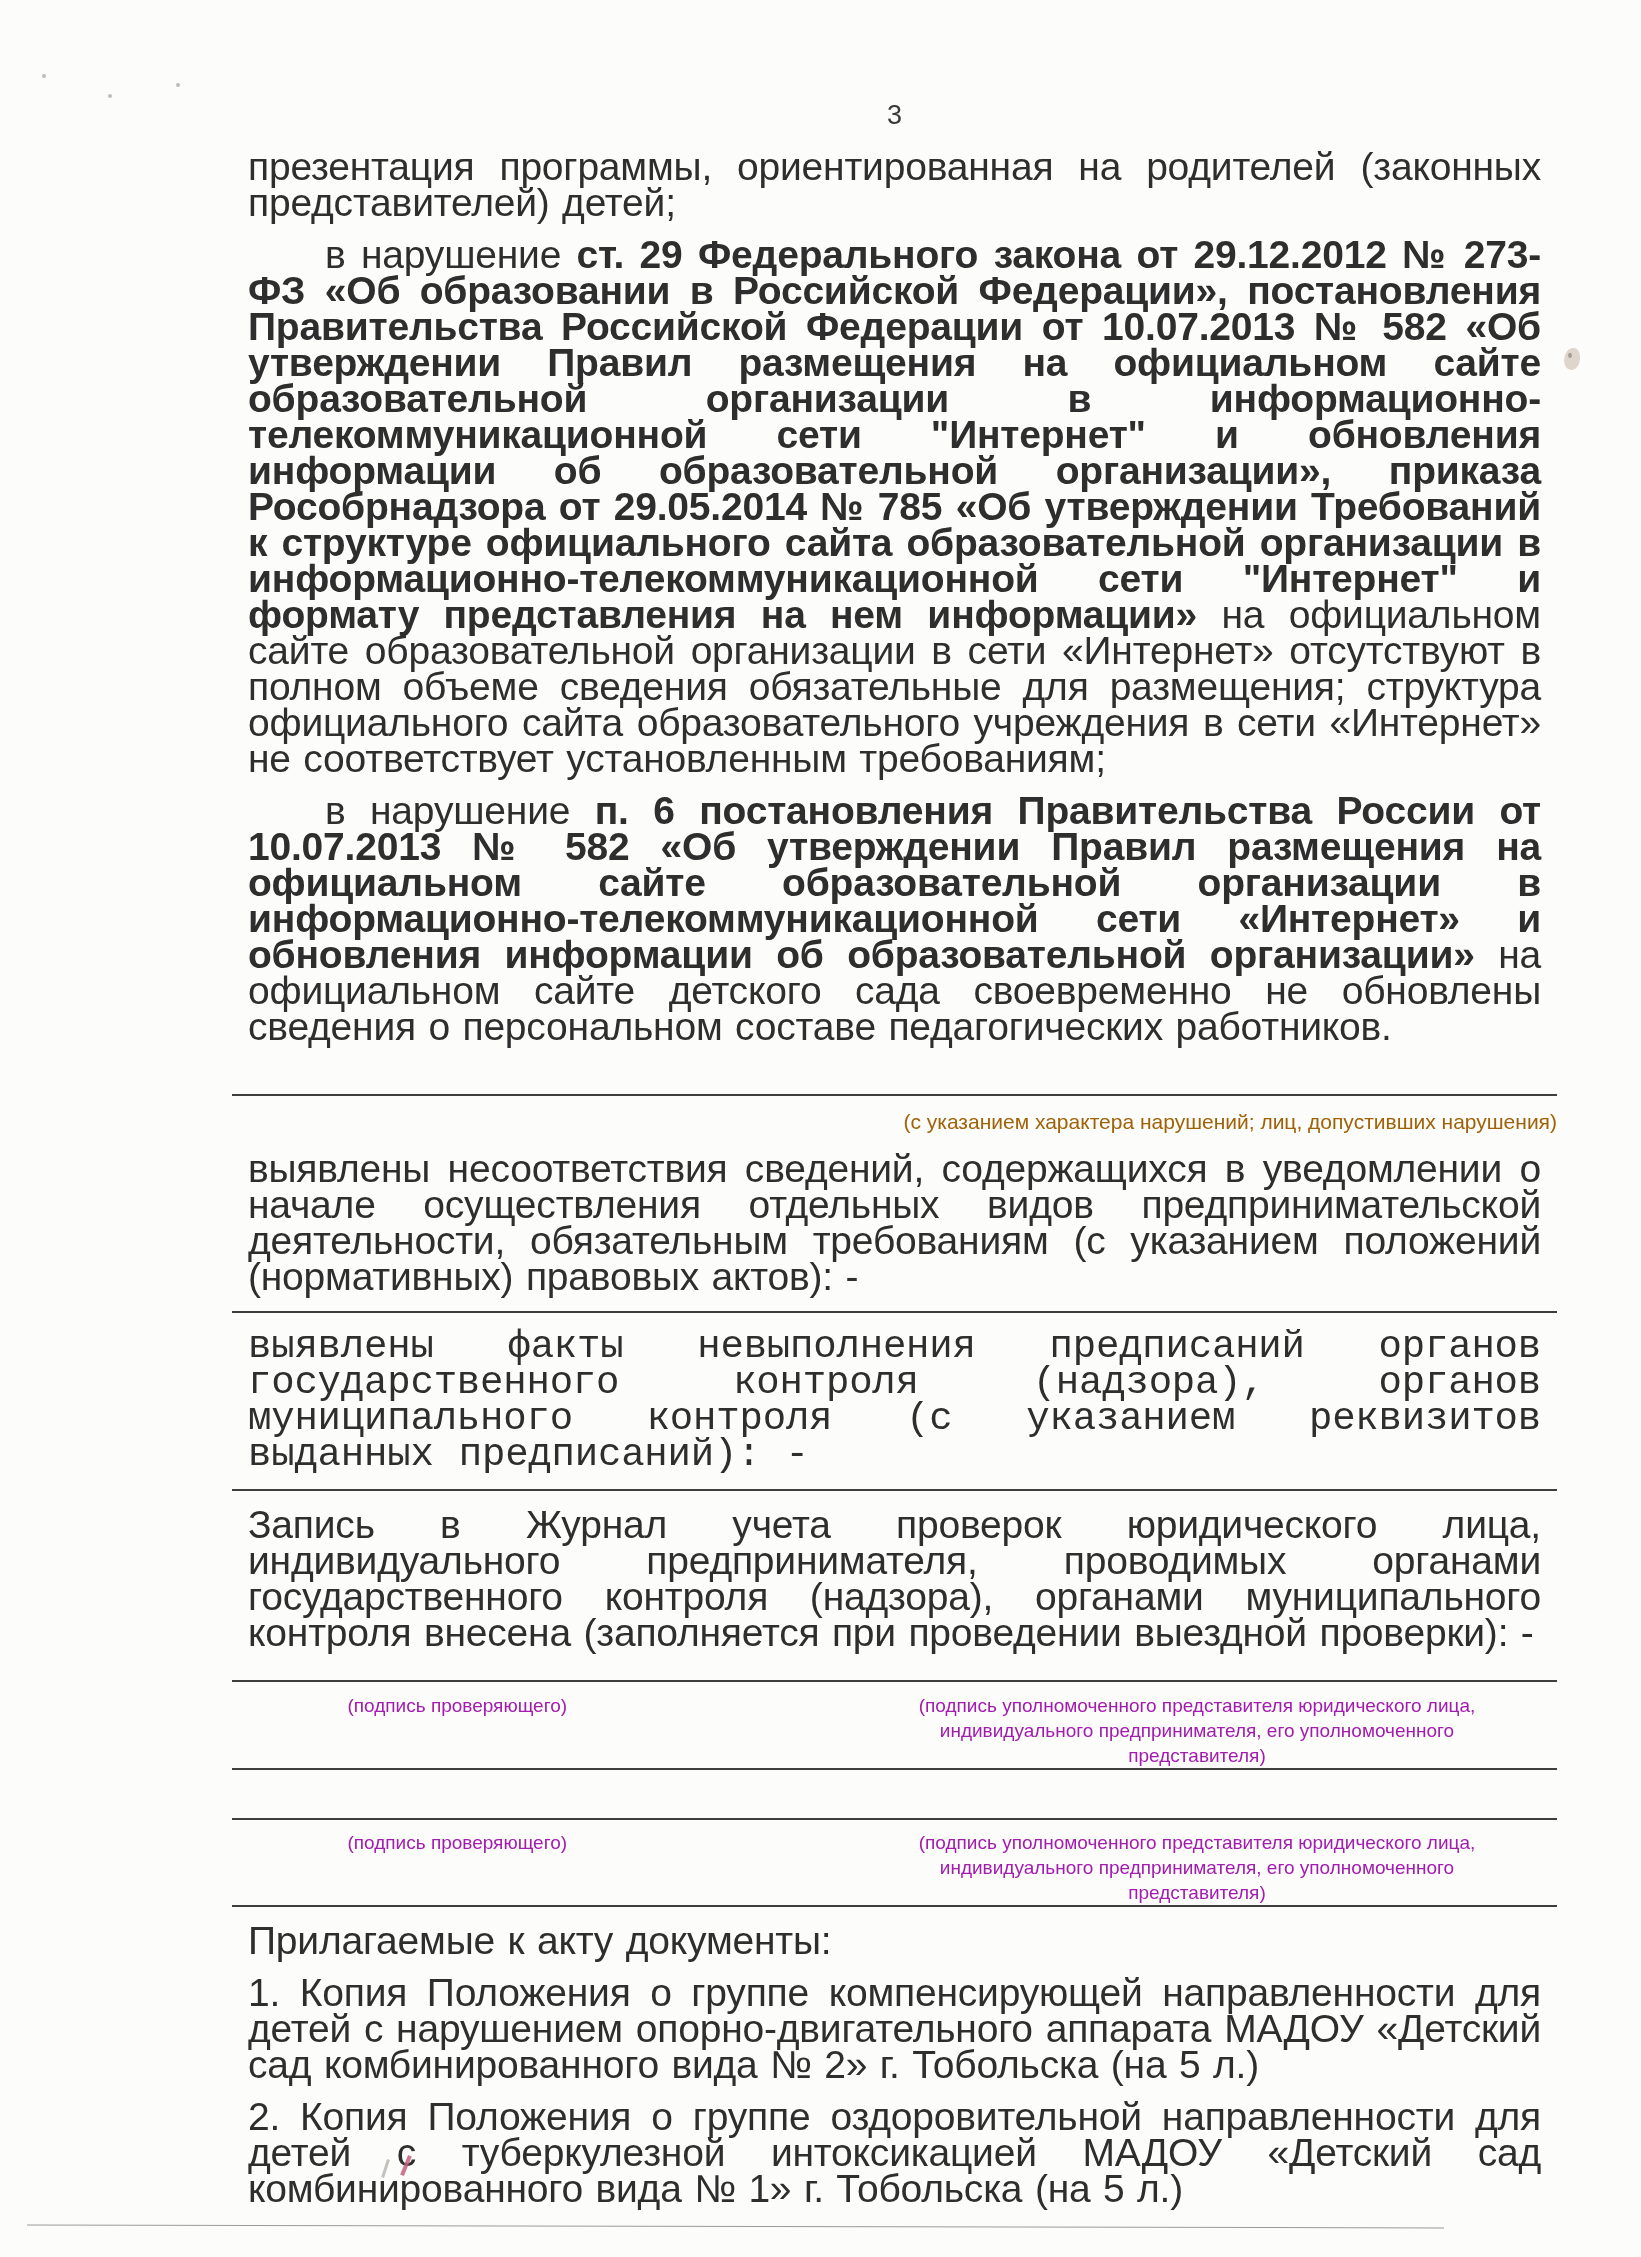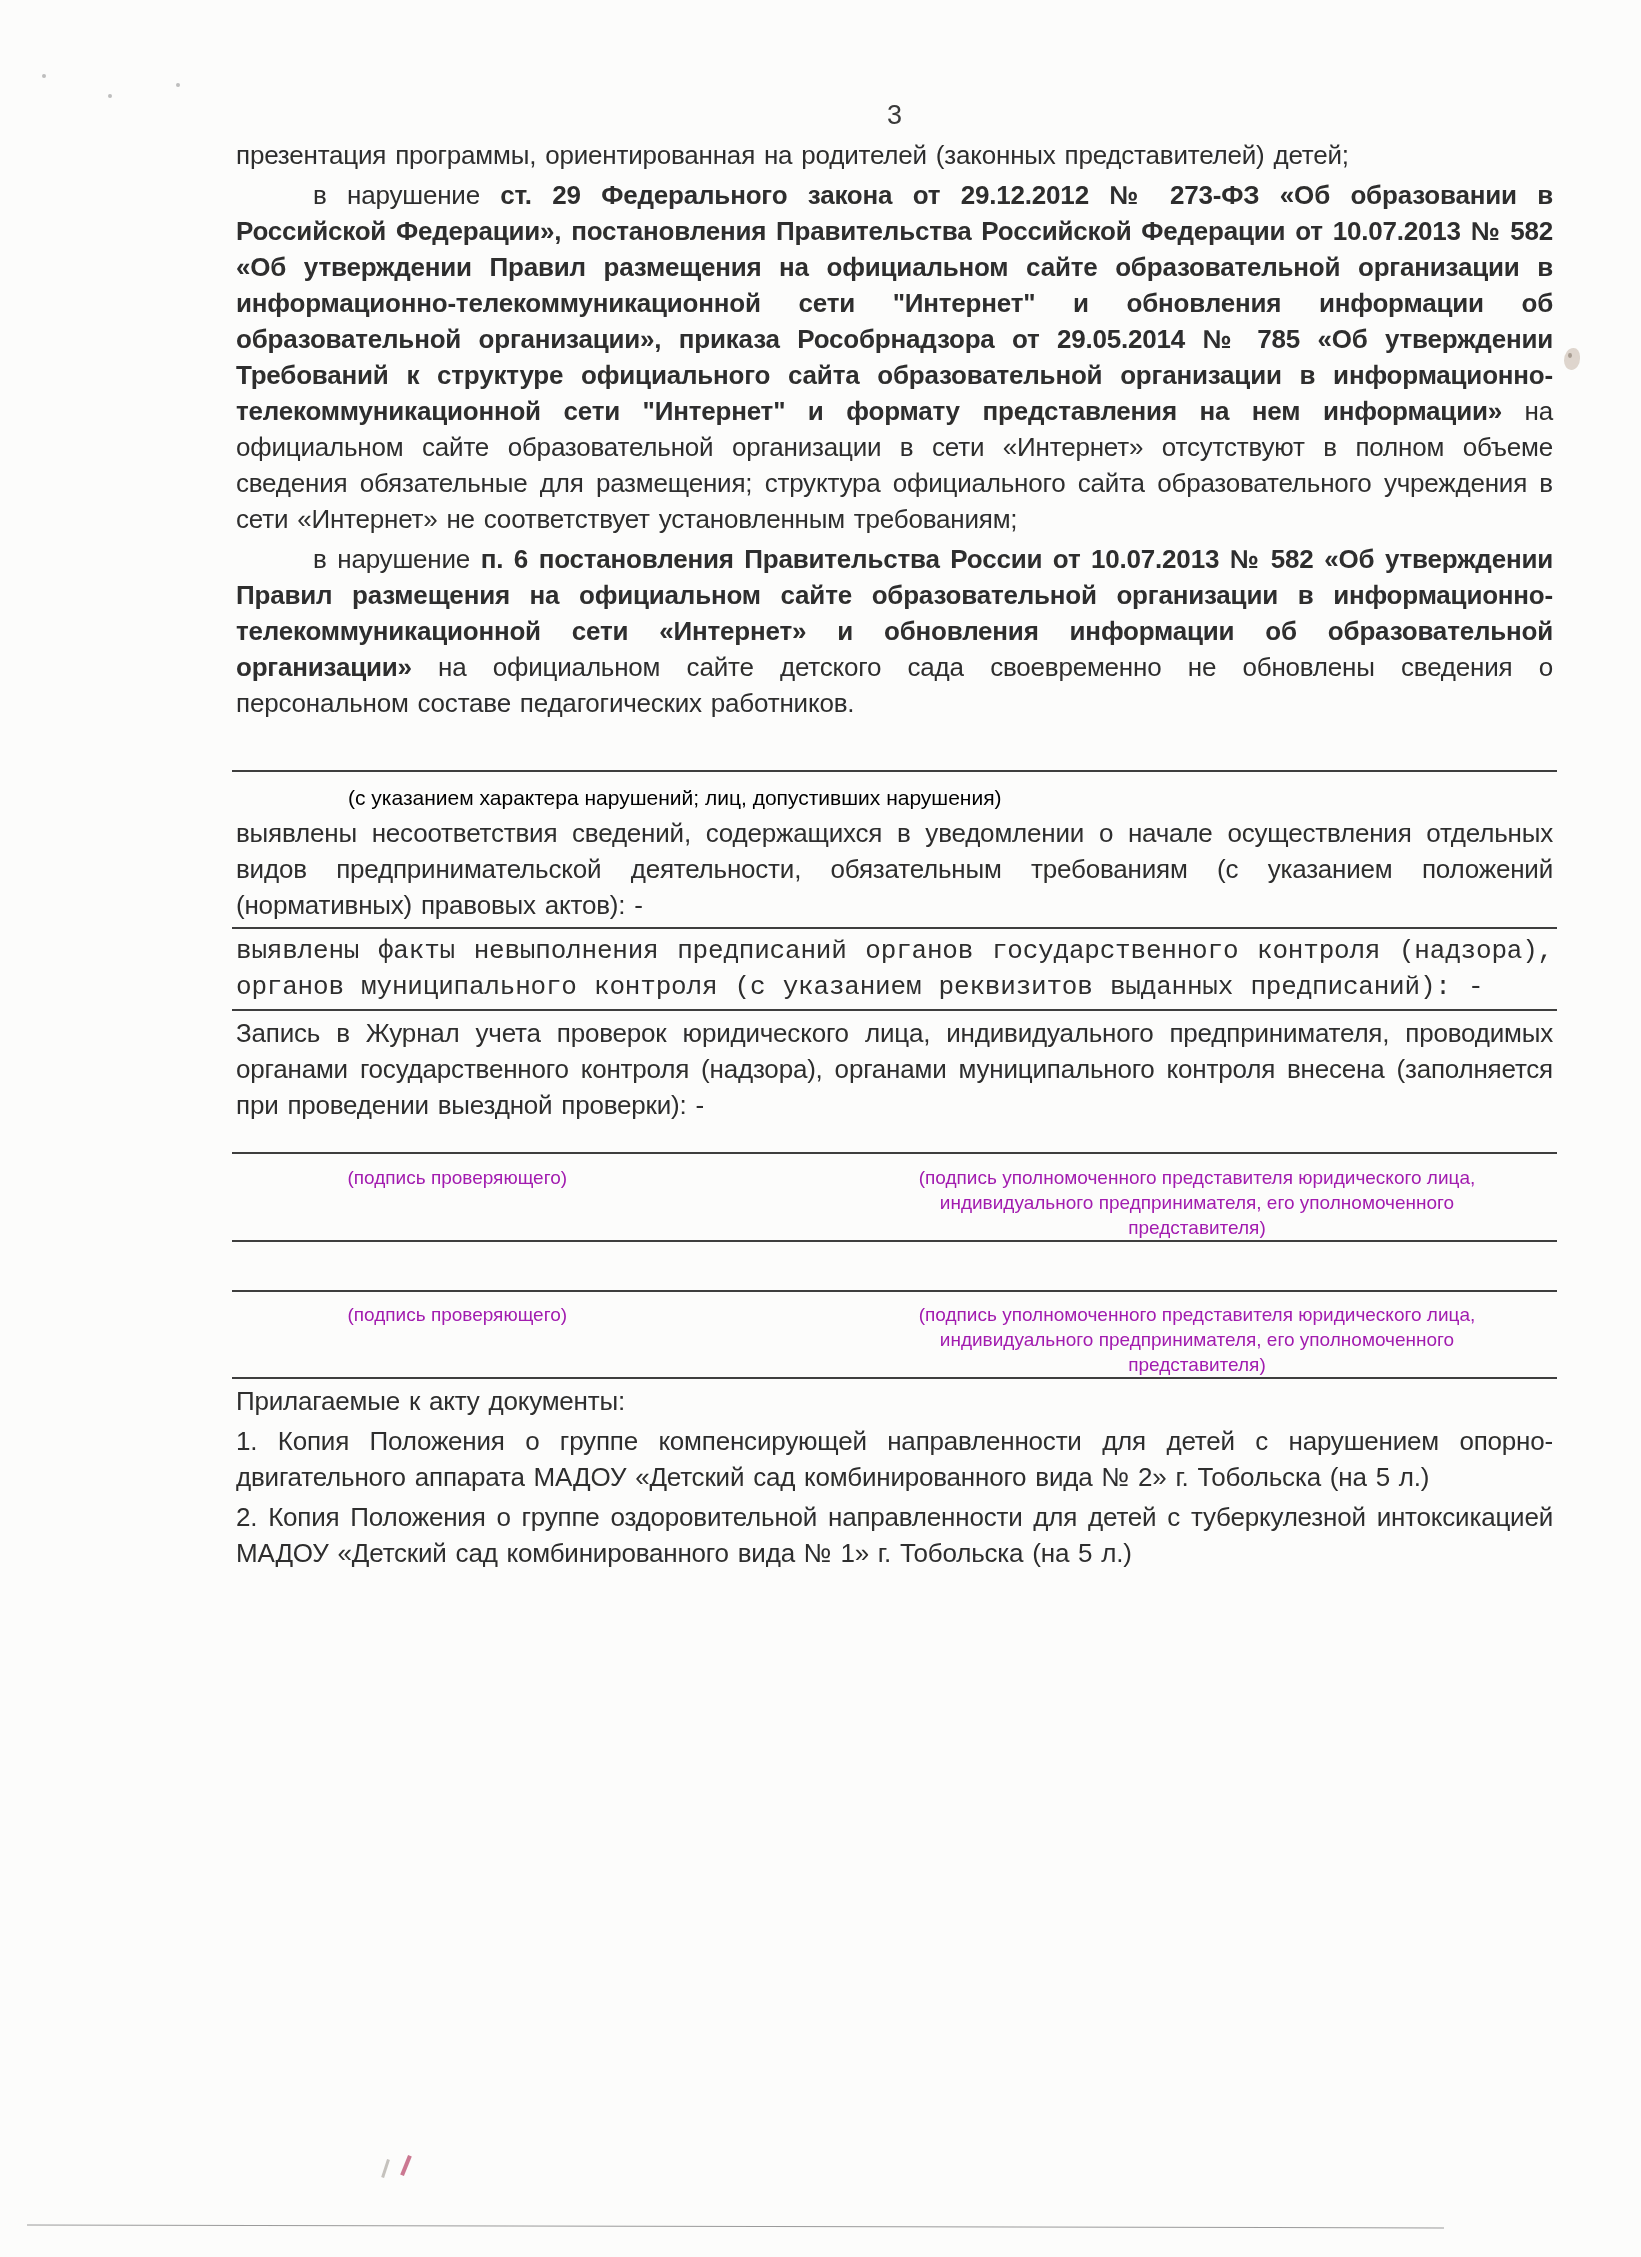--- a/index.html
+++ b/index.html
@@ -14,39 +14,39 @@
   .content {
     position:absolute; left:232px; top:0; width:1325px;
   }
   .pagenum {
     margin-top:97px;
     text-align:center;
     font-size:27px; line-height:36px;
     color:#3a3a3a;
   }
   p.doc {
-    margin:4px;
-    font-size:26px; line-height:36px;
+    margin:16px;
+    font-size:39px; line-height:36px;
     text-align:justify;
     letter-spacing:-0.2px;
     word-spacing:1.9px;
   }
   p.doc .bold { font-weight:bold; }
   .indent { text-indent:77px; }
   .p1 { margin-top:43px; }
   .p2 { margin-top:6.8px; }
   .rule {
     height:0; border-top:2.9px solid #3e3e3e; width:100%;
   }
   .rule-a { margin-top:49px; }
   .caption {
     margin:11.6px 0 0 116px;
     font-size:21px; line-height:27px;
-    color:#000000;
-    text-align:left;
+    color:#a16207;
+    text-align:right;
   }
   .p4 { margin-top:1.9px; line-height:35px; }
   .rule-b { margin-top:1.9px; }
   .p5 { margin-top:19.3px; line-height:35px;font-family:Liberation Mono, monospace; }
   .rule-c { margin-top:1.9px; }
   .p6 { margin-top:24px; }
   .rule-d { margin-top:29px; }
   .sig-row {
     display:flex; margin-top:11.6px;
     font-size:19px; line-height:25px; color:#a21caf;gap:32px;

